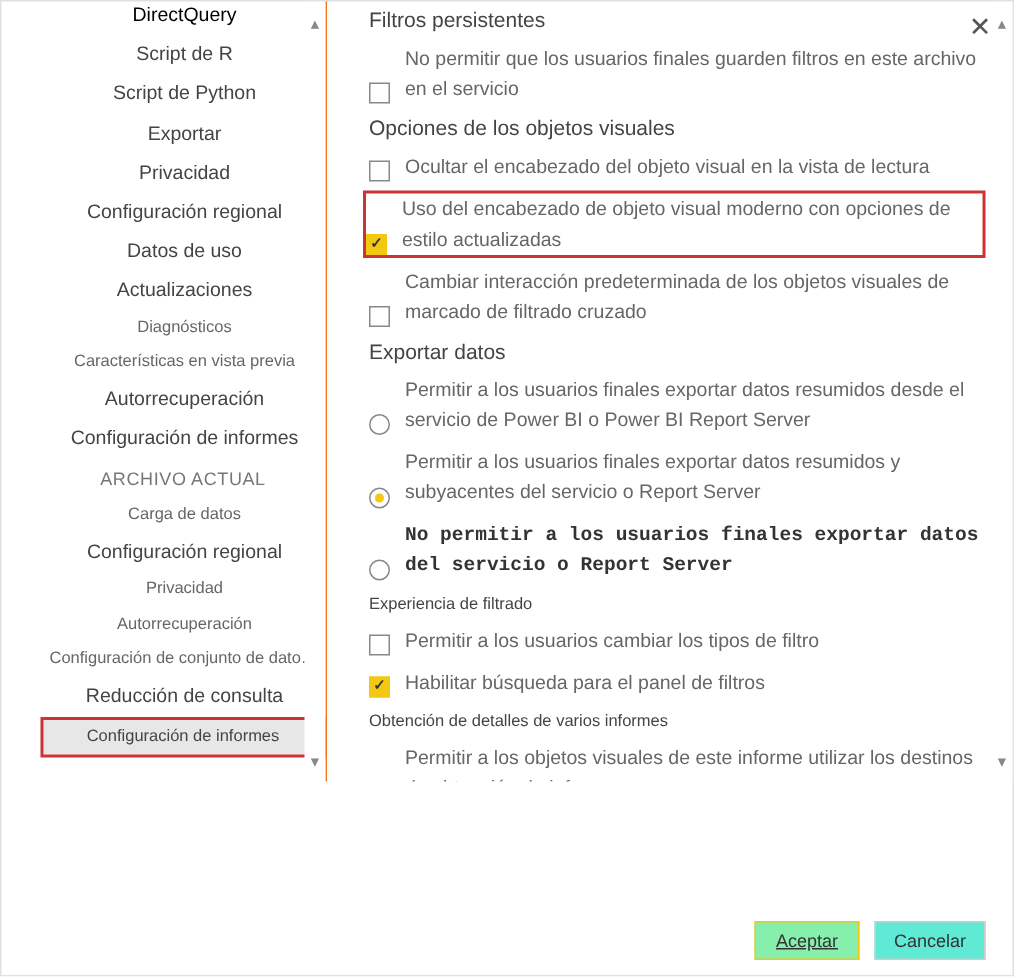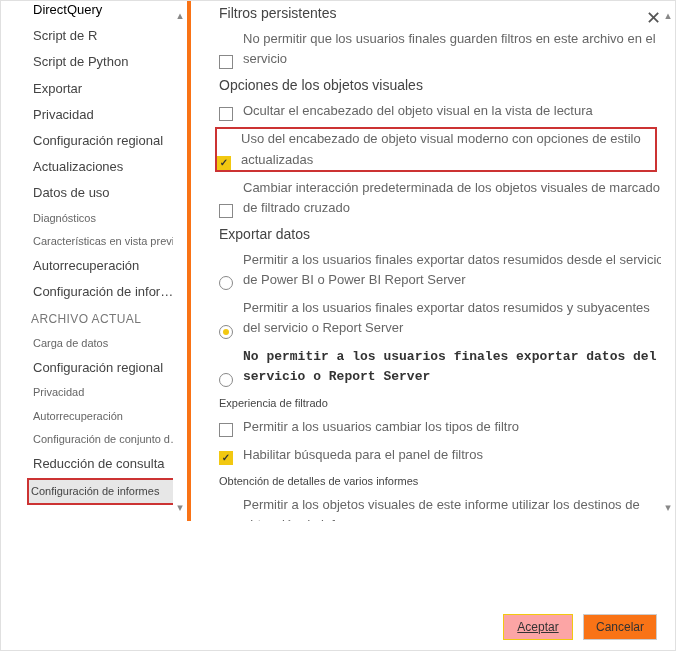--- a/index.html
+++ b/index.html
@@ -31,26 +31,27 @@
     font-size: 20px;
     font-weight: 400;
     color: #444;
     padding: 28px 0 18px 28px;
   }
   .body {
     display: flex;
     height: 520px;
   }
   .sidebar {
-    width: 190px;
+    width: 217px;
     padding-left: 30px;
     padding-right: 4px;
     overflow: hidden;
     position: relative;
-    border-right: 4px solid #f97316;
+    border-right: 1px solid #f97316;
+    text-align: center;
   }
   .sidebar-scroll {
     position: absolute;
     right: 0;
     top: 0;
     width: 14px;
     height: 100%;
     background: #fff;
   }
   .sidebar-scroll .arrow-up, .sidebar-scroll .arrow-down {
@@ -176,49 +177,49 @@
     gap: 10px;
   }
   .btn {
     min-width: 70px;
     height: 26px;
     display: inline-flex;
     align-items: center;
     justify-content: center;
     font-size: 12px;
     border: 1px solid #ccc;
-    background: #f97316;
+    background: #5eead4;
     color: #333;
     cursor: pointer;
     padding: 0 12px;
   }
   .btn.primary {
-    background: #fca5a5;
+    background: #86efac;
     border-color: #f2c811;
     color: #333;
     text-decoration: underline;
   }
 </style>
 </head>
 <body>
 
 <div class="dialog">
   <div class="close-btn">✕</div>
 
   <div class="body">
 
     <div class="sidebar">
       <div class="nav-item top">DirectQuery</div>
       <div class="nav-item">Script de R</div>
       <div class="nav-item">Script de Python</div>
       <div class="nav-item">Exportar</div>
       <div class="nav-item">Privacidad</div>
       <div class="nav-item">Configuración regional</div>
+      <div class="nav-item">Datos de uso</div>
       <div class="nav-item">Actualizaciones</div>
-      <div class="nav-item">Datos de uso</div>
       <div class="nav-item small">Diagnósticos</div>
       <div class="nav-item small">Características en vista previa</div>
       <div class="nav-item">Autorrecuperación</div>
       <div class="nav-item">Configuración de informes</div>
       <div class="nav-section">ARCHIVO ACTUAL</div>
       <div class="nav-item small">Carga de datos</div>
       <div class="nav-item">Configuración regional</div>
       <div class="nav-item small">Privacidad</div>
       <div class="nav-item small">Autorrecuperación</div>
       <div class="nav-item small">Configuración de conjunto de datos publicada…</div>

